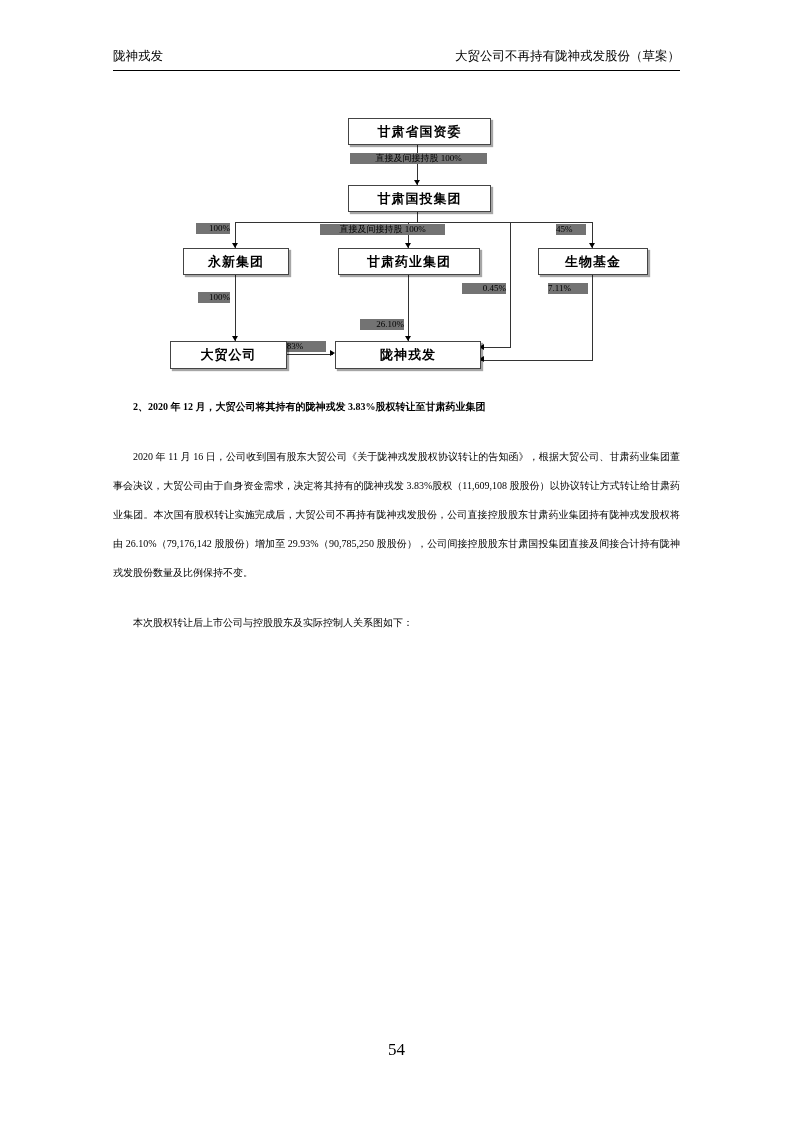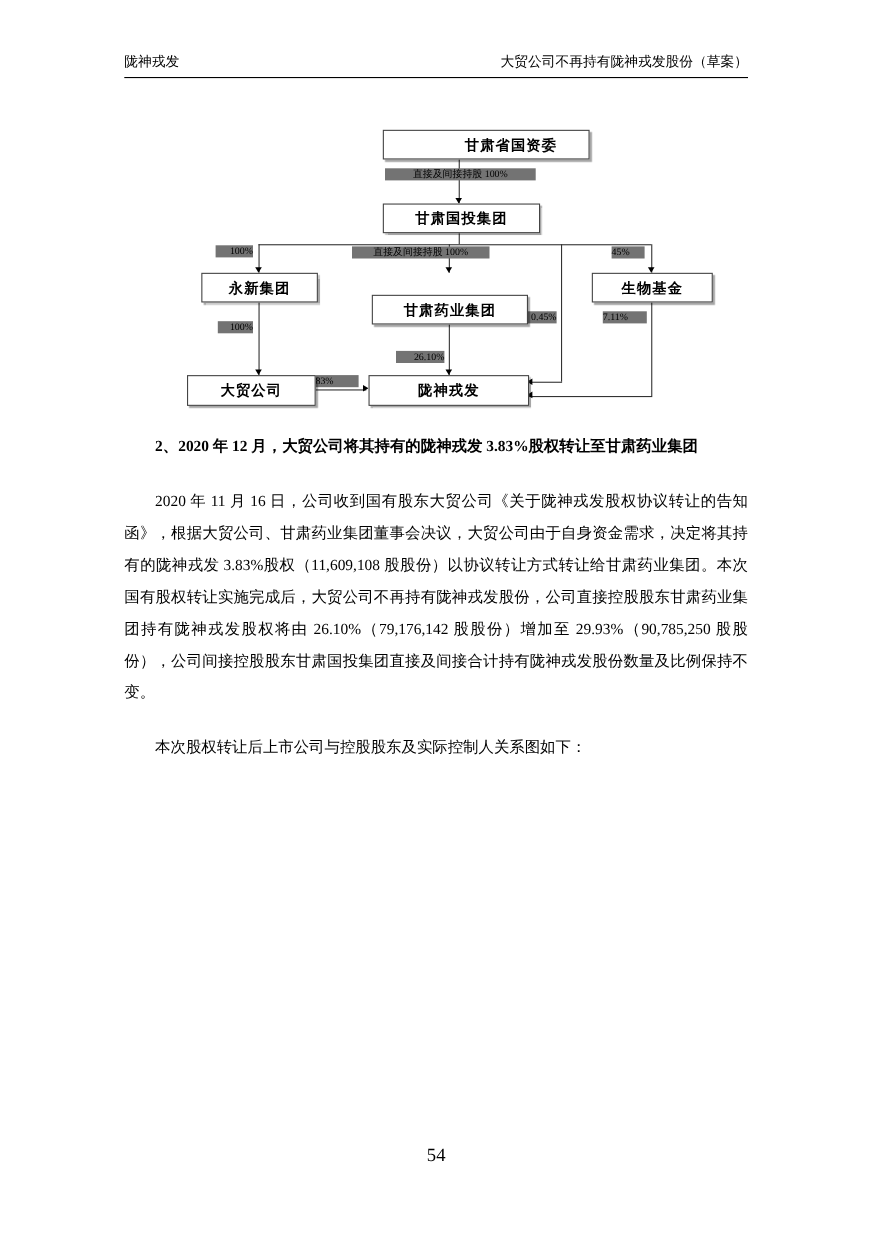--- a/index.html
+++ b/index.html
@@ -36,21 +36,21 @@
     position:absolute;font-size:9px;color:#000;background:#737373;
     z-index:2;line-height:11px;white-space:nowrap;
   }
   .arr{position:absolute;width:0;height:0;z-index:2;}
   .arr-down{border-left:3.5px solid transparent;border-right:3.5px solid transparent;border-top:5px solid #000;}
   .arr-left{border-top:3.5px solid transparent;border-bottom:3.5px solid transparent;border-right:5px solid #000;}
   .arr-right{border-top:3.5px solid transparent;border-bottom:3.5px solid transparent;border-left:5px solid #000;}
   
   .bodytext{
     position:absolute;left:113px;top:392px;width:567px;
-    font-size:14px;
+    font-size:10px;
   }
   .bodytext p{
     margin:0 0 21px 0;
     line-height:29px;
     text-align:justify;
     text-indent:2em;
   }
   .bodytext p.h{font-weight:bold;}
   
   .footer{
@@ -97,24 +97,24 @@
     <div class="elabel" style="left:350px;top:153px;width:137px;text-align:center;">直接及间接持股 100%</div>
     <div class="elabel" style="left:196px;top:223px;width:34px;text-align:right;">100%</div>
     <div class="elabel" style="left:320px;top:224px;width:125px;text-align:center;">直接及间接持股 100%</div>
     <div class="elabel" style="left:556px;top:224px;width:30px;">45%</div>
     <div class="elabel" style="left:198px;top:292px;width:32px;text-align:right;">100%</div>
     <div class="elabel" style="left:360px;top:292px;width:44px;text-align:right;margin-top:27px;">26.10%</div>
     <div class="elabel" style="left:462px;top:283px;width:44px;text-align:right;">0.45%</div>
     <div class="elabel" style="left:548px;top:283px;width:40px;font-family:Liberation Serif, serif;">7.11%</div>
     <div class="elabel" style="left:280px;top:341px;width:46px;">3.83%</div>
 
-    <div class="node" style="left:348px;top:118px;width:141px;height:25px;padding-left:45px;">甘肃省国资委</div>
+    <div class="node" style="left:348px;top:118px;width:141px;height:25px;">甘肃省国资委</div>
     <div class="node" style="left:348px;top:185px;width:141px;height:25px;">甘肃国投集团</div>
     <div class="node" style="left:183px;top:248px;width:104px;height:25px;">永新集团</div>
-    <div class="node" style="left:338px;top:248px;width:140px;height:25px;margin-top:20px;">甘肃药业集团</div>
+    <div class="node" style="left:338px;top:248px;width:140px;height:25px;">甘肃药业集团</div>
     <div class="node" style="left:538px;top:248px;width:108px;height:25px;">生物基金</div>
     <div class="node" style="left:170px;top:341px;width:115px;height:26px;">大贸公司</div>
     <div class="node" style="left:335px;top:341px;width:144px;height:26px;">陇神戎发</div>
   </div>
 
   <div class="bodytext">
     <p class="h">2、2020 年 12 月，大贸公司将其持有的陇神戎发 3.83%股权转让至甘肃药业集团</p>
     <p>2020 年 11 月 16 日，公司收到国有股东大贸公司《关于陇神戎发股权协议转让的告知函》，根据大贸公司、甘肃药业集团董事会决议，大贸公司由于自身资金需求，决定将其持有的陇神戎发 3.83%股权（11,609,108 股股份）以协议转让方式转让给甘肃药业集团。本次国有股权转让实施完成后，大贸公司不再持有陇神戎发股份，公司直接控股股东甘肃药业集团持有陇神戎发股权将由 26.10%（79,176,142 股股份）增加至 29.93%（90,785,250 股股份），公司间接控股股东甘肃国投集团直接及间接合计持有陇神戎发股份数量及比例保持不变。</p>
     <p>本次股权转让后上市公司与控股股东及实际控制人关系图如下：</p>
   </div>

